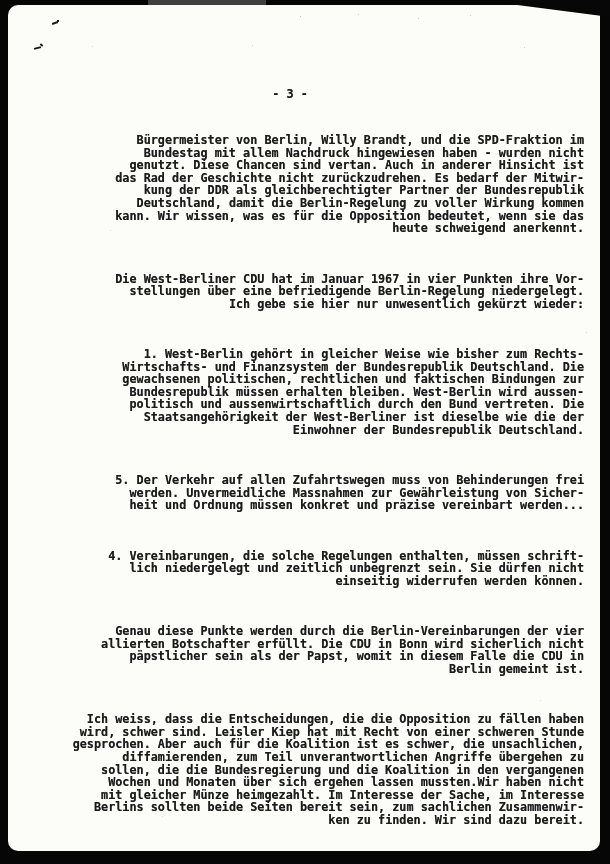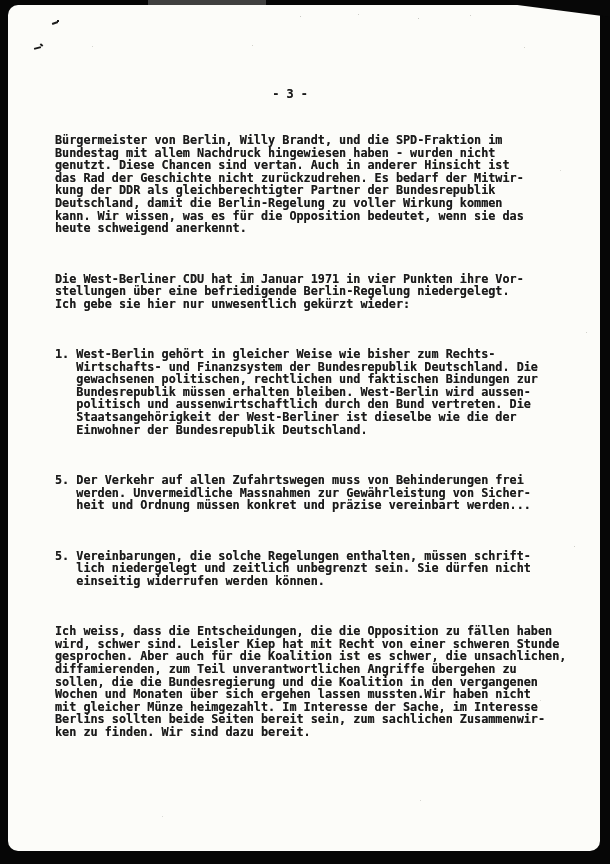--- a/index.html
+++ b/index.html
@@ -65,55 +65,59 @@
     position:absolute;
     left:47px; top:58px; right:16px;
     color:#1b1b1b;
     font-size:11.8px;
     font-weight:bold;
     line-height:12.6px;
     white-space:pre;
     text-shadow:0 0 0.5px rgba(25,25,25,.6);
   }
   .page-number { width:470px; text-align:center; margin:0 0 8px 0; }
-  .para { margin:0 0 12.6px 0; }
+  .para { margin:0 0 12.6px 0;text-align:right; }
 </style>
 </head>
 <body>
 
 <div class="scan">
   <div class="page">
     <div class="pencil-mark mark-a"></div>
     <div class="pencil-mark mark-b"></div>
     <div class="content">
       <div class="page-number">- 3 -</div>
       <div class="para">Bürgermeister von Berlin, Willy Brandt, und die SPD-Fraktion im
 Bundestag mit allem Nachdruck hingewiesen haben - wurden nicht
 genutzt. Diese Chancen sind vertan. Auch in anderer Hinsicht ist
 das Rad der Geschichte nicht zurückzudrehen. Es bedarf der Mitwir-
 kung der DDR als gleichberechtigter Partner der Bundesrepublik
 Deutschland, damit die Berlin-Regelung zu voller Wirkung kommen
 kann. Wir wissen, was es für die Opposition bedeutet, wenn sie das
 heute schweigend anerkennt.</div>
-      <div class="para">Die West-Berliner CDU hat im Januar 1971 in vier Punkten ihre Vor-
+      <div class="para">Die West-Berliner CDU hat im Januar 1967 in vier Punkten ihre Vor-
 stellungen über eine befriedigende Berlin-Regelung niedergelegt.
 Ich gebe sie hier nur unwesentlich gekürzt wieder:</div>
       <div class="para">1. West-Berlin gehört in gleicher Weise wie bisher zum Rechts-
    Wirtschafts- und Finanzsystem der Bundesrepublik Deutschland. Die
    gewachsenen politischen, rechtlichen und faktischen Bindungen zur
    Bundesrepublik müssen erhalten bleiben. West-Berlin wird aussen-
    politisch und aussenwirtschaftlich durch den Bund vertreten. Die
    Staatsangehörigkeit der West-Berliner ist dieselbe wie die der
    Einwohner der Bundesrepublik Deutschland.</div>
       <div class="para">5. Der Verkehr auf allen Zufahrtswegen muss von Behinderungen frei
    werden. Unvermeidliche Massnahmen zur Gewährleistung von Sicher-
    heit und Ordnung müssen konkret und präzise vereinbart werden...</div>
-      <div class="para">5. Vereinbarungen, die solche Regelungen enthalten, müssen schrift-
+      <div class="para">4. Vereinbarungen, die solche Regelungen enthalten, müssen schrift-
    lich niedergelegt und zeitlich unbegrenzt sein. Sie dürfen nicht
    einseitig widerrufen werden können.</div>
+      <div class="para">Genau diese Punkte werden durch die Berlin-Vereinbarungen der vier
+allierten Botschafter erfüllt. Die CDU in Bonn wird sicherlich nicht
+päpstlicher sein als der Papst, womit in diesem Falle die CDU in
+Berlin gemeint ist.</div>
       <div class="para">Ich weiss, dass die Entscheidungen, die die Opposition zu fällen haben
 wird, schwer sind. Leisler Kiep hat mit Recht von einer schweren Stunde
 gesprochen. Aber auch für die Koalition ist es schwer, die unsachlichen,
 diffamierenden, zum Teil unverantwortlichen Angriffe übergehen zu
 sollen, die die Bundesregierung und die Koalition in den vergangenen
 Wochen und Monaten über sich ergehen lassen mussten.Wir haben nicht
 mit gleicher Münze heimgezahlt. Im Interesse der Sache, im Interesse
 Berlins sollten beide Seiten bereit sein, zum sachlichen Zusammenwir-
 ken zu finden. Wir sind dazu bereit.</div>
       

